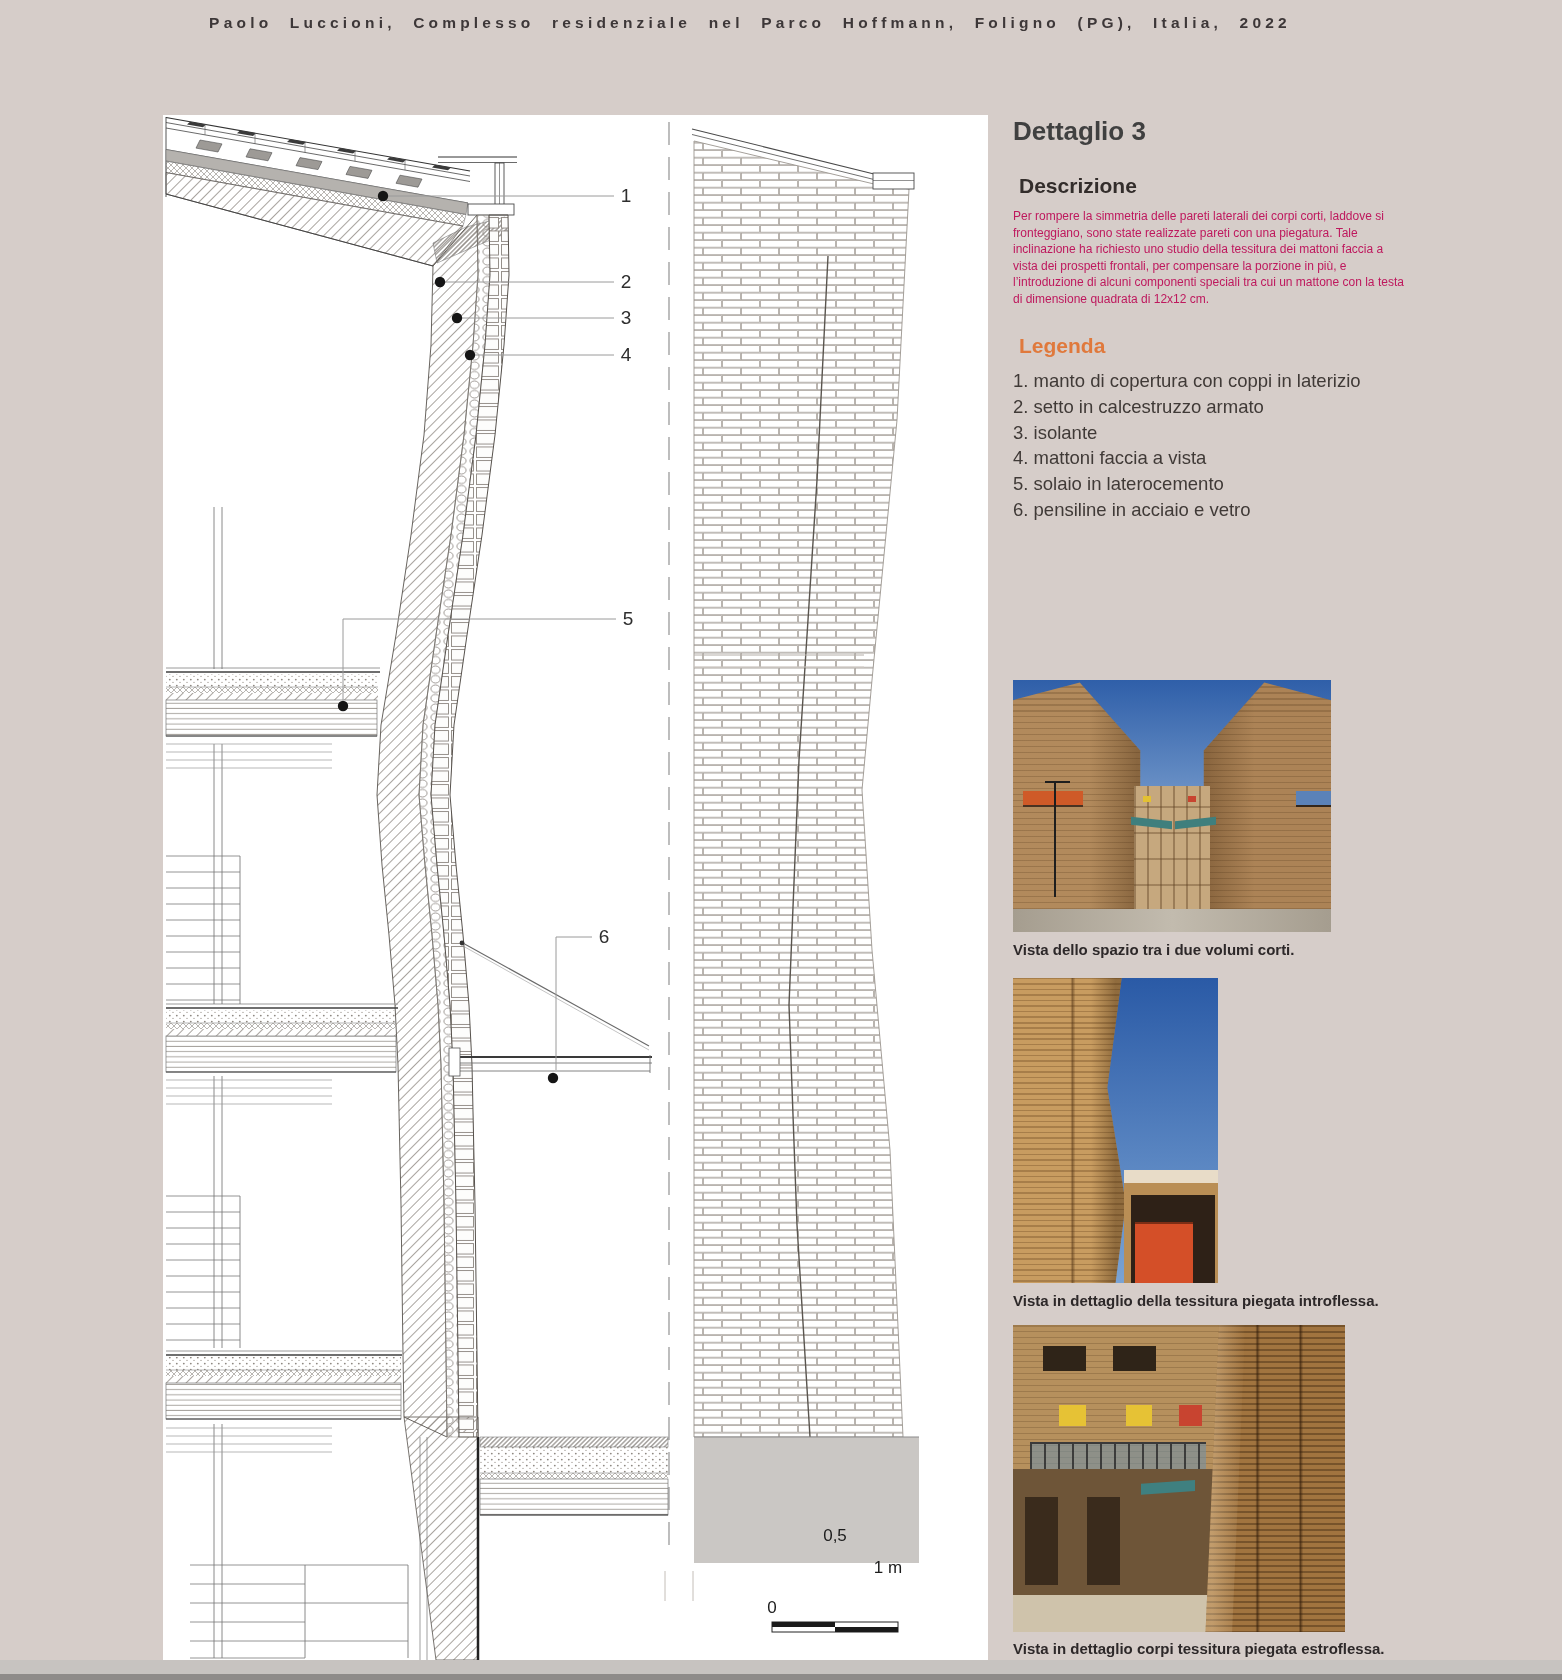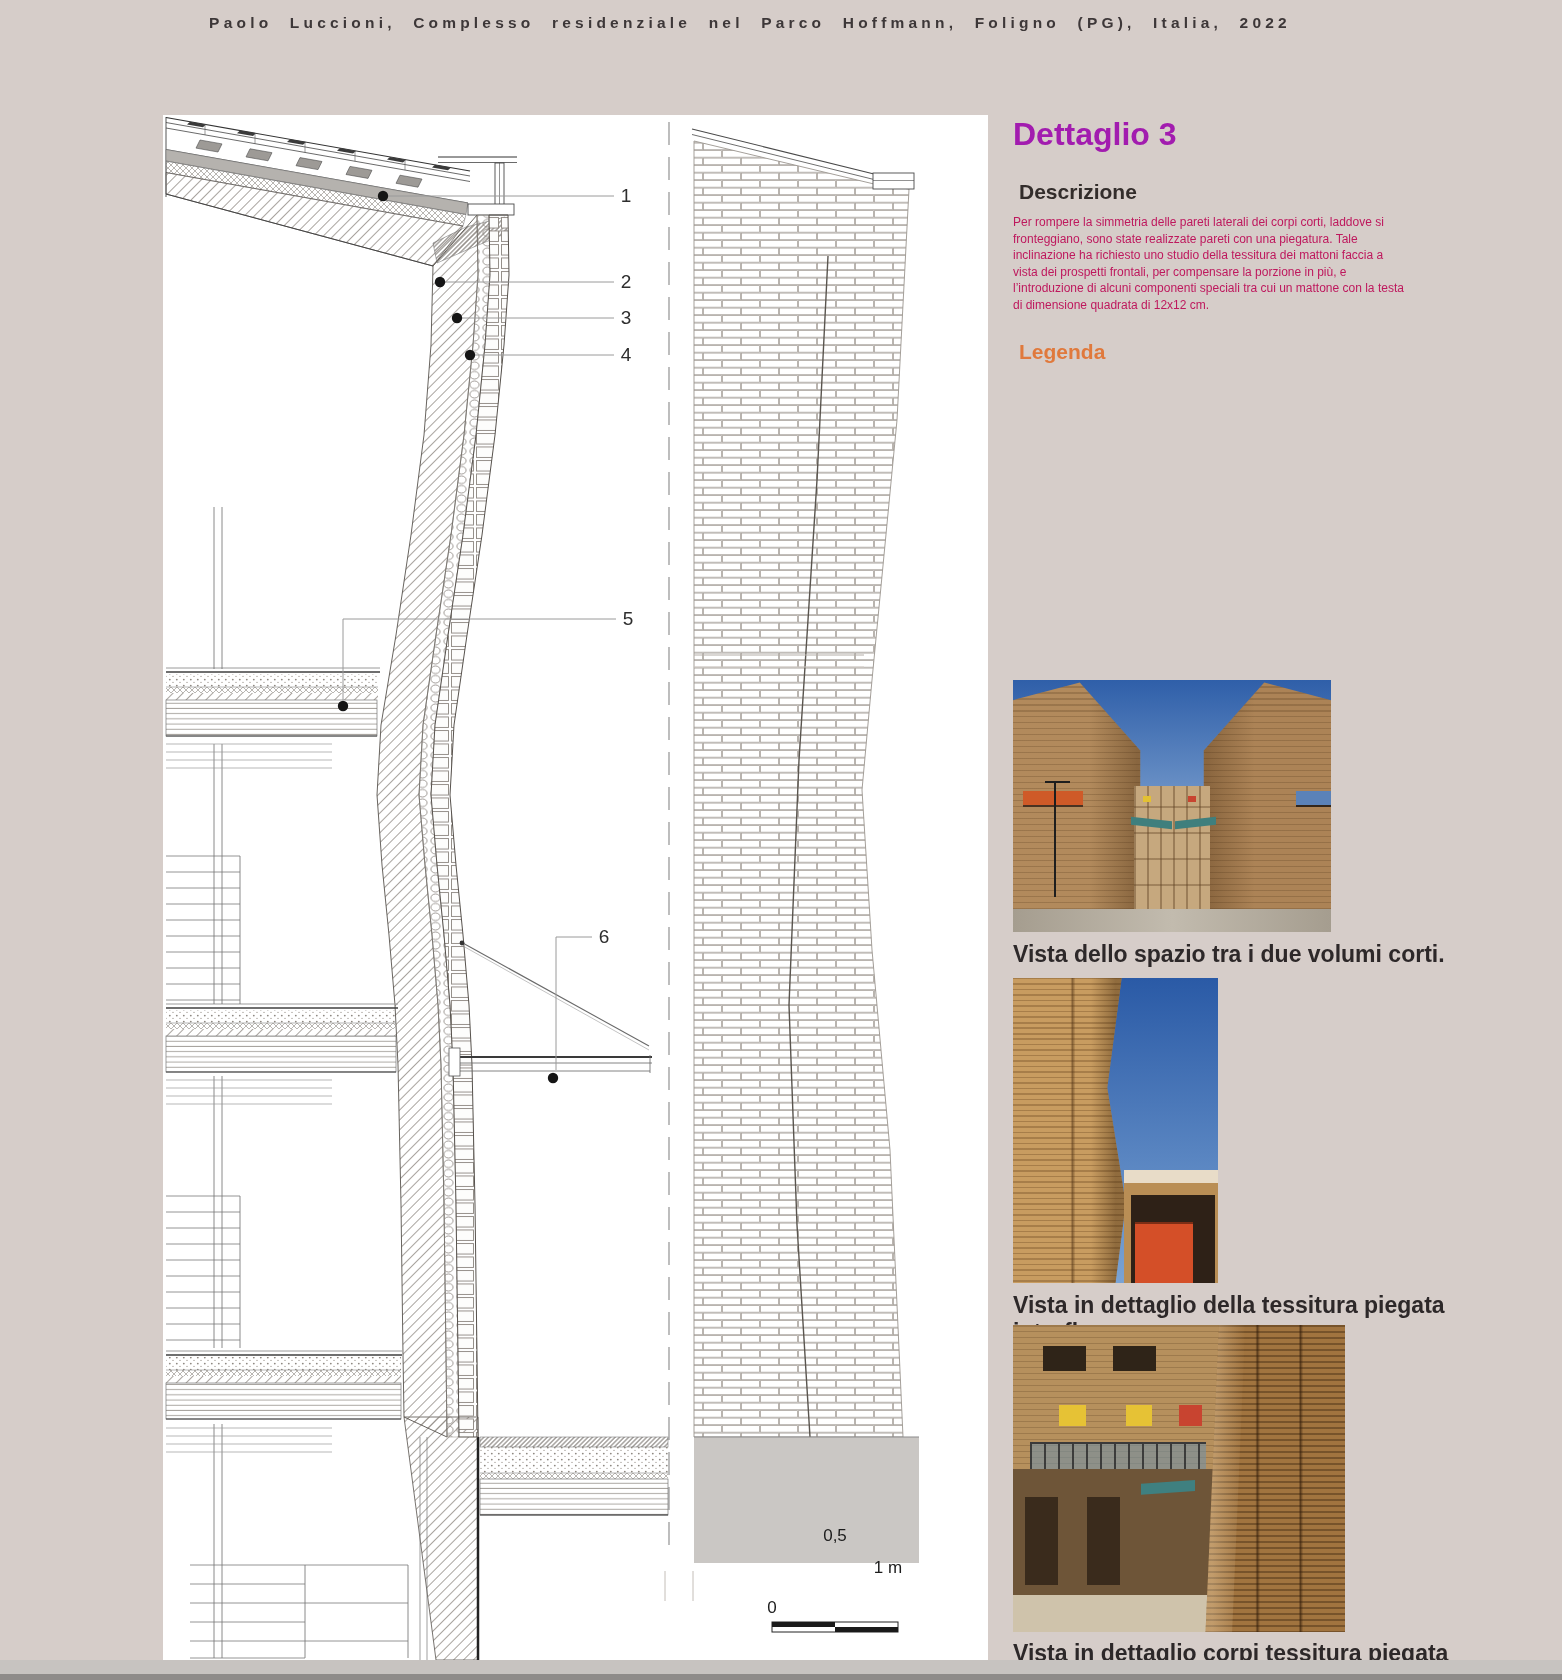--- a/index.html
+++ b/index.html
@@ -16,28 +16,28 @@
   .drawing-svg{position:absolute;left:163px;top:115px}
   .callout{
     position:absolute;transform:translate(-50%,-50%);
     font-size:19px;color:#2e2e2e;font-family:"Liberation Sans",sans-serif;
   }
   .scale-label{
     position:absolute;transform:translateX(-50%);
     font-size:17px;color:#1c1c1c;
   }
   .right-col{position:absolute;left:1013px;top:116px;width:400px}
-  .detail-title{font-size:32px;font-weight:bold;color:#a21caf;margin:0 0 7px 0}
+  .detail-title{font-size:26px;font-weight:bold;color:#404040;margin:0 0 7px 0}
   .subtitle{font-size:18.5px;line-height:1.3;color:#46403d;width:352px;margin:0}
   .sec-head{font-size:21px;font-weight:bold;color:#332d2b;margin:27px 0 10px 6px}
   .sec-head.orange{color:#e0793c}
   .desc{font-size:12px;line-height:1.38;color:#be185d;width:394px;margin:0}
   ul.legend{list-style:none;margin:0;padding:0;font-size:18.5px;line-height:1.39;color:#403a37}
   .photo{position:absolute;overflow:hidden;background:#999}
-  .caption{position:absolute;font-size:23px;font-weight:bold;color:#2d2829;width:460px}
+  .caption{position:absolute;font-size:15px;font-weight:bold;color:#2d2829;width:460px}
   .footer-band1{position:absolute;left:0;top:1660px;width:100%;height:14px;background:#c7c3c0}
   .footer-band2{position:absolute;left:0;top:1674px;width:100%;height:6px;background:#8e8b89}
   .ph-layer{position:absolute;inset:0}
   .brick-courses{background-image:repeating-linear-gradient(180deg,rgba(70,45,18,.22) 0 1.5px,transparent 1.5px 6px)}
 </style>
 </head>
 <body>
 
 <div class="header-title">Paolo Luccioni, Complesso residenziale nel Parco Hoffmann, Foligno (PG), Italia, 2022</div>
 
@@ -285,20 +285,28 @@
 
 <div class="scale-label" style="left:772px;top:1598px">0</div>
 <div class="scale-label" style="left:835px;top:1526px">0,5</div>
 <div class="scale-label" style="left:888px;top:1558px">1 m</div>
 
 <div class="right-col">
   <h1 class="detail-title">Dettaglio 3</h1>
   <div class="sec-head">Descrizione</div>
   <p class="desc">Per rompere la simmetria delle pareti laterali dei corpi corti, laddove si fronteggiano, sono state realizzate pareti con una piegatura. Tale inclinazione ha richiesto uno studio della tessitura dei mattoni faccia a vista dei prospetti frontali, per compensare la porzione in più, e l’introduzione di alcuni componenti speciali tra cui un mattone con la testa di dimensione quadrata di 12x12 cm.</p>
   <div class="sec-head orange">Legenda</div>
+  <ul class="legend">
+    <li>1. manto di copertura con coppi in laterizio</li>
+    <li>2. setto in calcestruzzo armato</li>
+    <li>3. isolante</li>
+    <li>4. mattoni faccia a vista</li>
+    <li>5. solaio in laterocemento</li>
+    <li>6. pensiline in acciaio e vetro</li>
+  </ul>
 </div>
 
 <div class="photo" style="left:1013px;top:680px;width:318px;height:252px">
   <div class="ph-layer" style="background:linear-gradient(180deg,#2f5fa9,#8fb0d8 72%,#a9c1de)"></div>
   <div class="ph-layer brick-courses" style="background-color:#b28a5c;clip-path:polygon(0 100%,0 8%,21% 1%,40% 28%,40% 100%)"></div>
   <div class="ph-layer" style="background:linear-gradient(90deg,rgba(0,0,0,0) 24%,rgba(60,35,10,.35) 39%);clip-path:polygon(0 100%,0 8%,21% 1%,40% 28%,40% 100%)"></div>
   <div class="ph-layer brick-courses" style="background-color:#ac8356;clip-path:polygon(100% 100%,100% 8%,79% 1%,60% 28%,60% 100%)"></div>
   <div class="ph-layer" style="background:linear-gradient(270deg,rgba(0,0,0,0) 24%,rgba(60,35,10,.3) 39%);clip-path:polygon(100% 100%,100% 8%,79% 1%,60% 28%,60% 100%)"></div>
   <div style="position:absolute;left:38%;right:38%;top:42%;bottom:8%;background:#c6a87e;background-image:repeating-linear-gradient(90deg,rgba(90,60,30,.4) 0 2px,transparent 2px 13px),repeating-linear-gradient(0deg,rgba(90,60,30,.35) 0 2px,transparent 2px 26px)"></div>
   <div style="position:absolute;left:41%;top:46%;width:8px;height:6px;background:#e3c132"></div>

